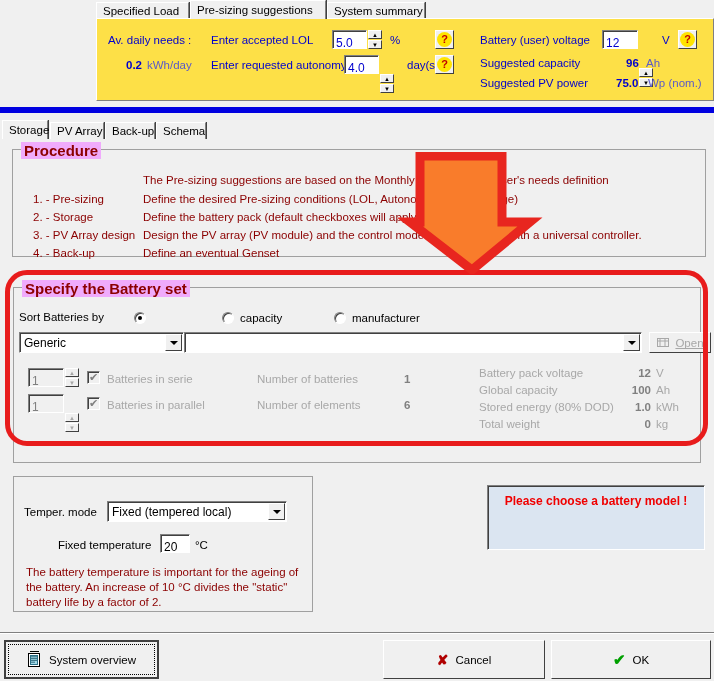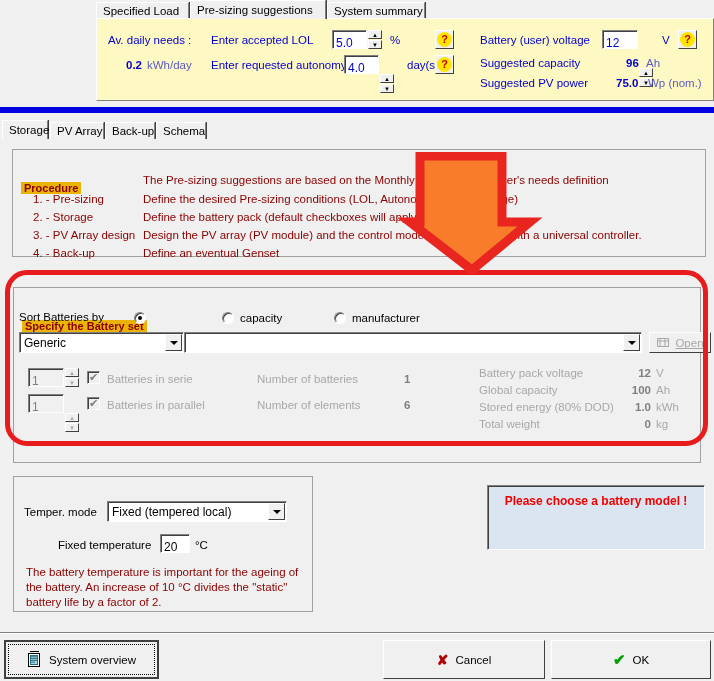--- a/index.html
+++ b/index.html
@@ -21,21 +21,21 @@
     padding:0 6px;box-sizing:border-box;font-size:11.5px;white-space:nowrap;
   }
   .ttab.sel{
     top:0;height:19px;line-height:18px;background:#f0f0f0;z-index:3;
     border:1px solid #fff;border-right-color:#808080;border-bottom:none;
   }
 
   
   #summary-panel{
     left:96px;top:18px;width:618px;height:83px;
-    background:#fef9c3;border:1px solid #fff;border-right-color:#808080;border-bottom-color:#808080;
+    background:#fde047;border:1px solid #fff;border-right-color:#808080;border-bottom-color:#808080;
     box-sizing:border-box;
   }
   #summary-panel .lbl{color:#0000cd;font-size:11.5px;white-space:nowrap;}
   #summary-panel .val{color:#0000cd;font-weight:bold;font-size:11.5px;}
   #summary-panel .unit{color:#5a5ac8;font-size:11.5px;}
 
   .txtbox{
     background:#fff;border:1px solid #808080;border-right-color:#fff;border-bottom-color:#fff;
     box-shadow:inset 1px 1px 0 #404040;
     box-sizing:border-box;color:#0000cd;font-size:12px;
@@ -73,22 +73,22 @@
 
   
   #low-tabs{left:0;top:120px;width:714px;height:19px;}
 
   
   .group{
     position:absolute;box-sizing:border-box;
     border:1px solid #a0a0a0;background:transparent;
   }
   .group>.cap{
-    position:absolute;top:-8px;left:8px;background:#eab308;padding:0 3px;
-    color:#8b0000;font-weight:bold;font-size:11px;white-space:nowrap;margin-top:40px;
+    position:absolute;top:-8px;left:8px;background:#f0abfc;padding:0 3px;
+    color:#8b0000;font-weight:bold;font-size:15px;white-space:nowrap;
   }
   .proc{color:#8b0000;font-size:11.5px;white-space:nowrap;}
 
   
   #red-rect{
     left:5px;top:270px;width:703px;height:176px;
     border:5px solid #e81c1c;border-radius:22px;box-sizing:border-box;
     pointer-events:none;z-index:40;
   }
   #arrow{left:398px;top:152px;width:148px;height:122px;z-index:41;pointer-events:none;}

